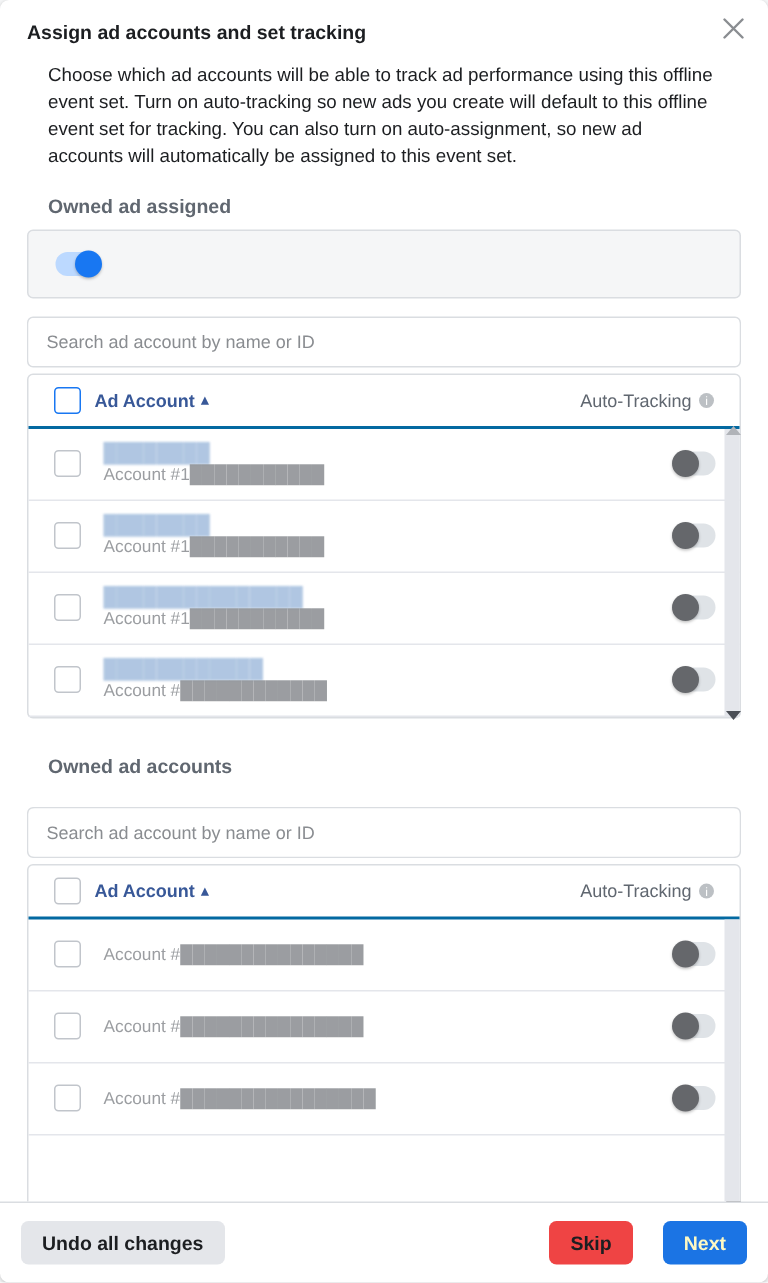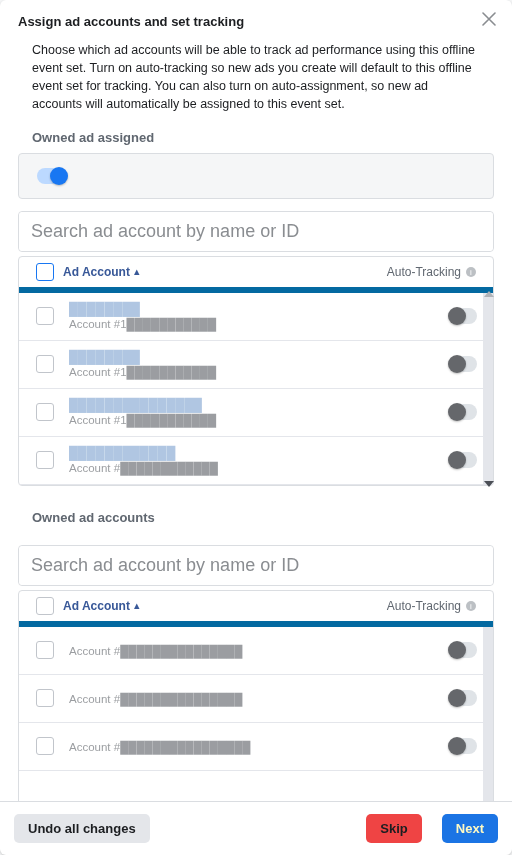--- a/index.html
+++ b/index.html
@@ -15,24 +15,24 @@
   .auto-box { border: 1px solid #dadde1; background: #f5f6f7; border-radius: 4px; padding: 14px 16px 14px 18px; display: flex; gap: 16px; align-items: flex-start; }
   .auto-box .toggle { flex: none; }
   .auto-title { font-size: 13px; font-weight: 700; color: #1c1e21; margin-bottom: 4px; }
   .auto-desc { font-size: 11.5px; line-height: 1.4; color: #606770; }
   .toggle { width: 28px; height: 16px; border-radius: 10px; background: #bcd9ff; position: relative; cursor: pointer; }
   .toggle.on .knob { background: #1877f2; left: 13px; }
   .toggle .knob { position: absolute; top: -1px; left: -1px; width: 18px; height: 18px; border-radius: 50%; background: #fff; box-shadow: 0 1px 2px rgba(0,0,0,0.25); transition: left .15s; }
   .toggle.off { background: #dfe3e7; }
   .toggle.off .knob { background: #65676b; left: -1px; }
   .search-wrap { margin-top: 12px; border: 1px solid #dadde1; border-radius: 4px; }
-  .search-input { width: 100%; border: none; outline: none; padding: 9px 12px; font-size: 18px; color: #1c1e21; border-radius: 4px; }
+  .search-input { width: 100%; border: none; outline: none; padding: 9px 12px; font-size: 12px; color: #1c1e21; border-radius: 4px; }
   .search-input::placeholder { color: #8a8d91; }
   .table-container { margin-top: 4px; border: 1px solid #dadde1; border-radius: 4px; position: relative; }
-  .table-header { display: flex; align-items: center; height: 36px; border-bottom: 6px solid #0369a1; padding: 0 16px 0 8px; }
+  .table-header { display: flex; align-items: center; height: 36px; border-bottom: 2px solid #0369a1; padding: 0 16px 0 8px; }
   .col-check { width: 36px; display:flex; align-items:center; justify-content:center; }
   .col-account { flex: 1; display: flex; align-items: center; }
   .col-track { width: 110px; display: flex; align-items: center; justify-content: flex-end; gap: 4px; }
   .th { font-size: 12px; font-weight: 600; color: #385898; }
   .th-track { font-size: 12px; font-weight: 500; color: #606770; }
   .sort-caret { color: #385898; font-size: 11px; margin-left: 4px; }
   .checkbox { width: 18px; height: 18px; border: 1.5px solid #c1c5cb; border-radius: 3px; background: #fff; cursor: pointer; }
   .checkbox.master { border-color: #1877f2; }
   .info-icon { width: 12px; height: 12px; }
   .row { display: flex; align-items: center; height: 48px; border-bottom: 1px solid #e4e6eb; padding: 0 16px 0 8px; }

